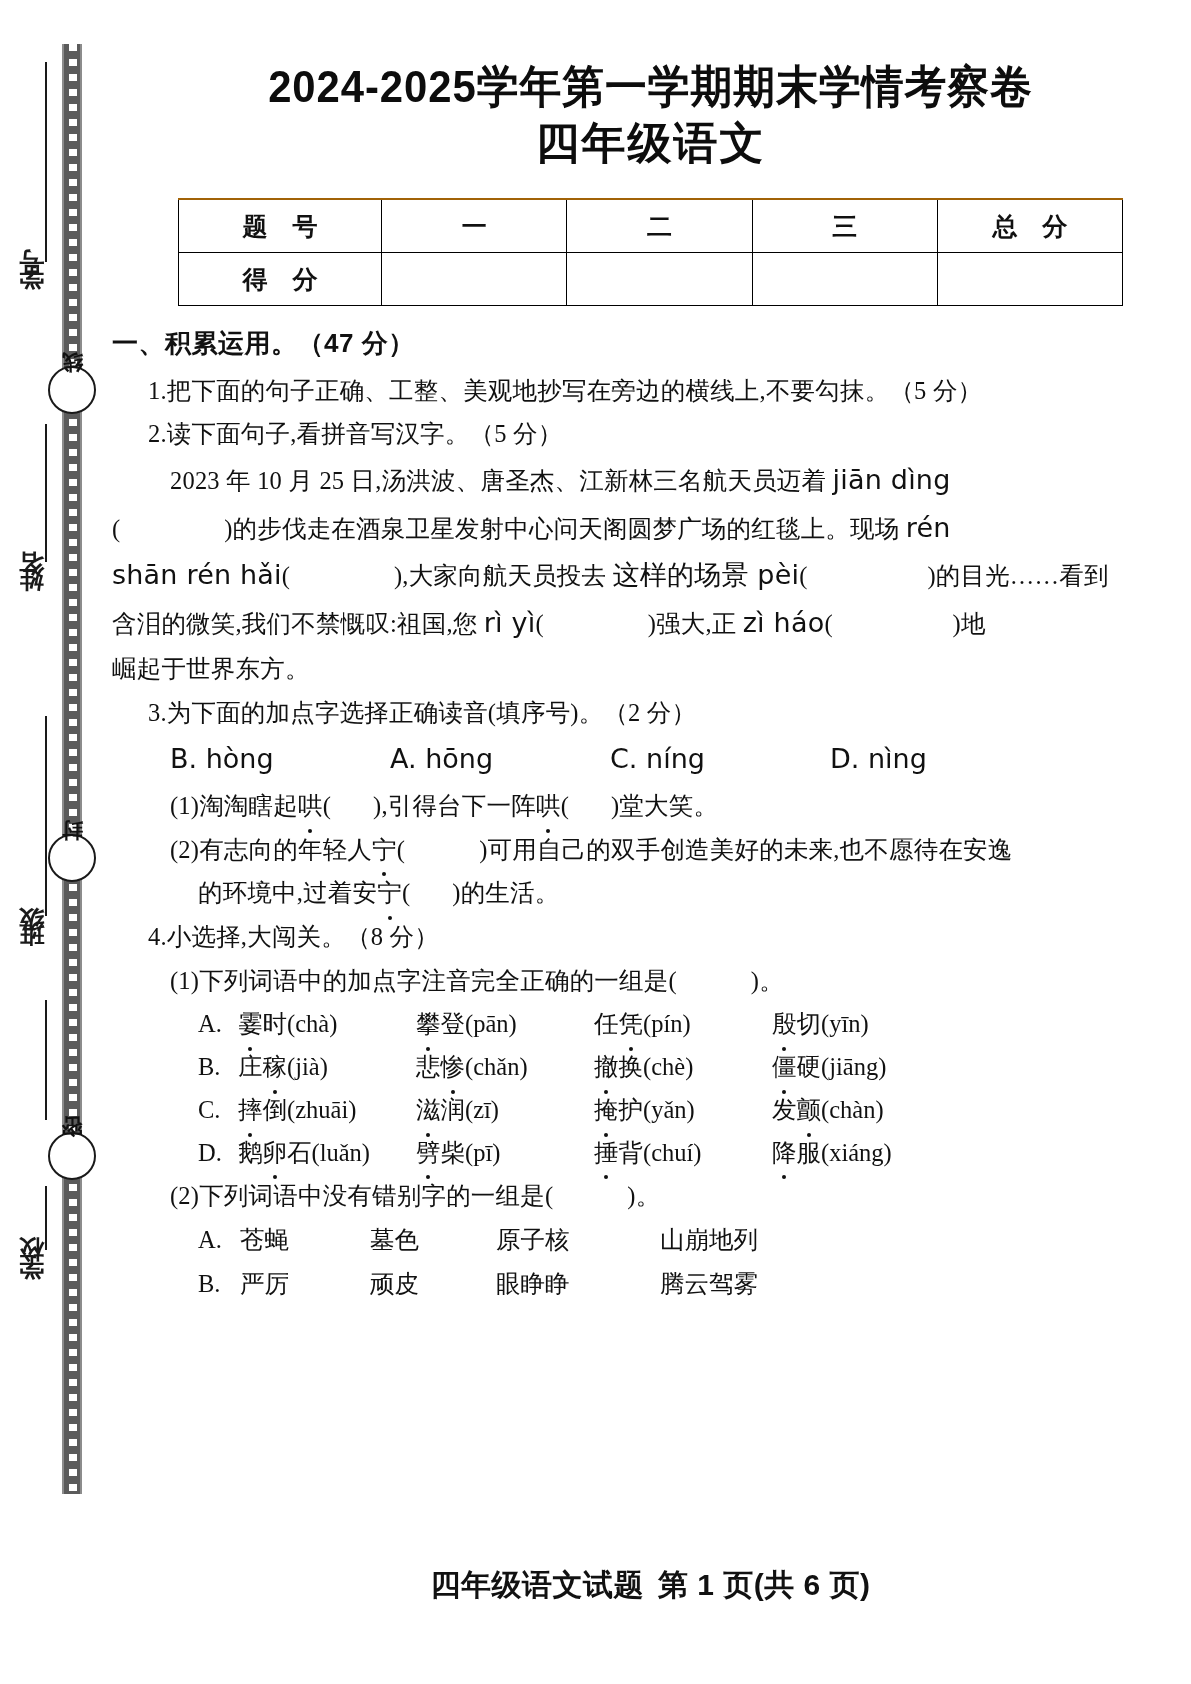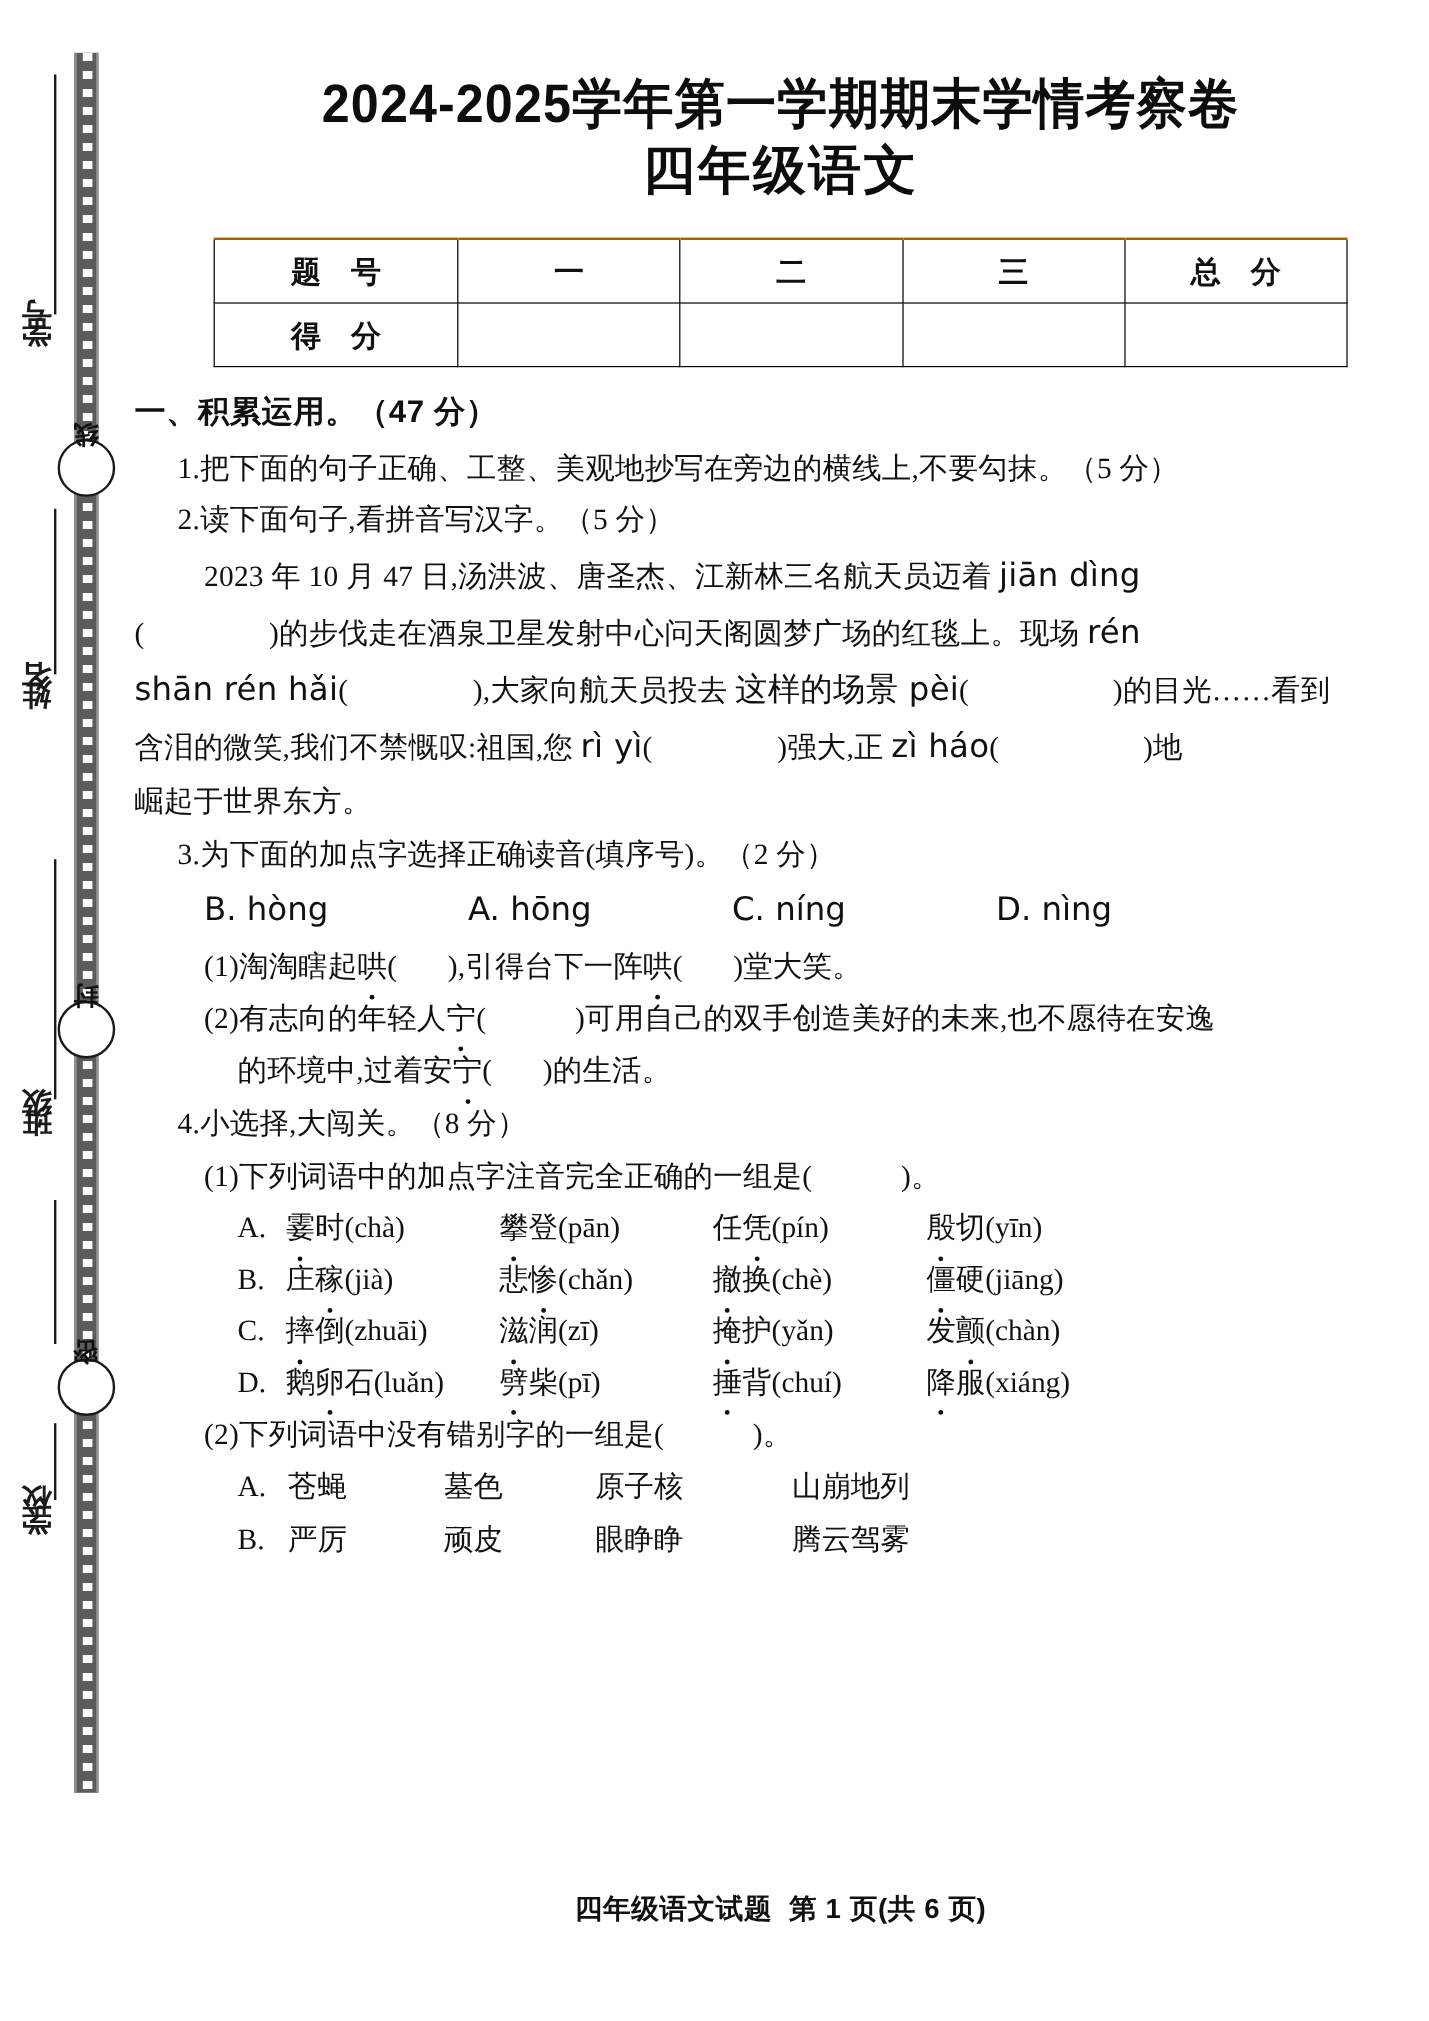--- a/index.html
+++ b/index.html
@@ -259,21 +259,21 @@
 
   
   #footer {
     position: absolute;
     left: 0;
     bottom: 78px;
     width: 1081px;
     text-align: center;
     font-family: "Liberation Sans", sans-serif;
     font-weight: 700;
-    font-size: 23px;
+    font-size: 30px;
     letter-spacing: 0.5px;
   }
   #footer .fgap { display: inline-block; width: 14px; }
 </style>
 </head>
 <body>
 
 <div id="seal-margin">
   <div class="seal-strip"></div>
 
@@ -322,21 +322,21 @@
   <div id="content">
 
     <div class="section-head">一、积累运用。（47 分）</div>
 
     <div class="qline q-num">1.把下面的句子正确、工整、美观地抄写在旁边的横线上,不要勾抹。（5 分）</div>
 
 
     <div class="qline q-num">2.读下面句子,看拼音写汉字。（5 分）</div>
 
     <div class="qline para indent-para">
-      <span class="num">2023 年 10 月 47 日,汤洪波、唐圣杰、江新林三名航天员迈着 </span><span class="py">jiān dìng</span>
+      <span class="num">2023 年 10 月 25 日,汤洪波、唐圣杰、江新林三名航天员迈着 </span><span class="py">jiān dìng</span>
     </div>
     <div class="qline para">
       <span class="blank-paren">(</span><span class="sp-l"></span><span>)的步伐走在酒泉卫星发射中心问天阁圆梦广场的红毯上。现场 </span><span class="py">rén</span>
     </div>
     <div class="qline para">
       <span class="py">shān rén hǎi</span><span class="blank-paren">(</span><span class="sp-l"></span><span>),大家向航天员投去 </span><span class="py">这样的场景 pèi</span><span class="blank-paren">(</span><span class="sp-xl"></span><span>)的目光……看到</span>
     </div>
     <div class="qline para">
       <span>含泪的微笑,我们不禁慨叹:祖国,您 </span><span class="py">rì yì</span><span class="blank-paren">(</span><span class="sp-l"></span><span>)强大,正 </span><span class="py">zì háo</span><span class="blank-paren">(</span><span class="sp-xl"></span><span>)地</span>
     </div>

